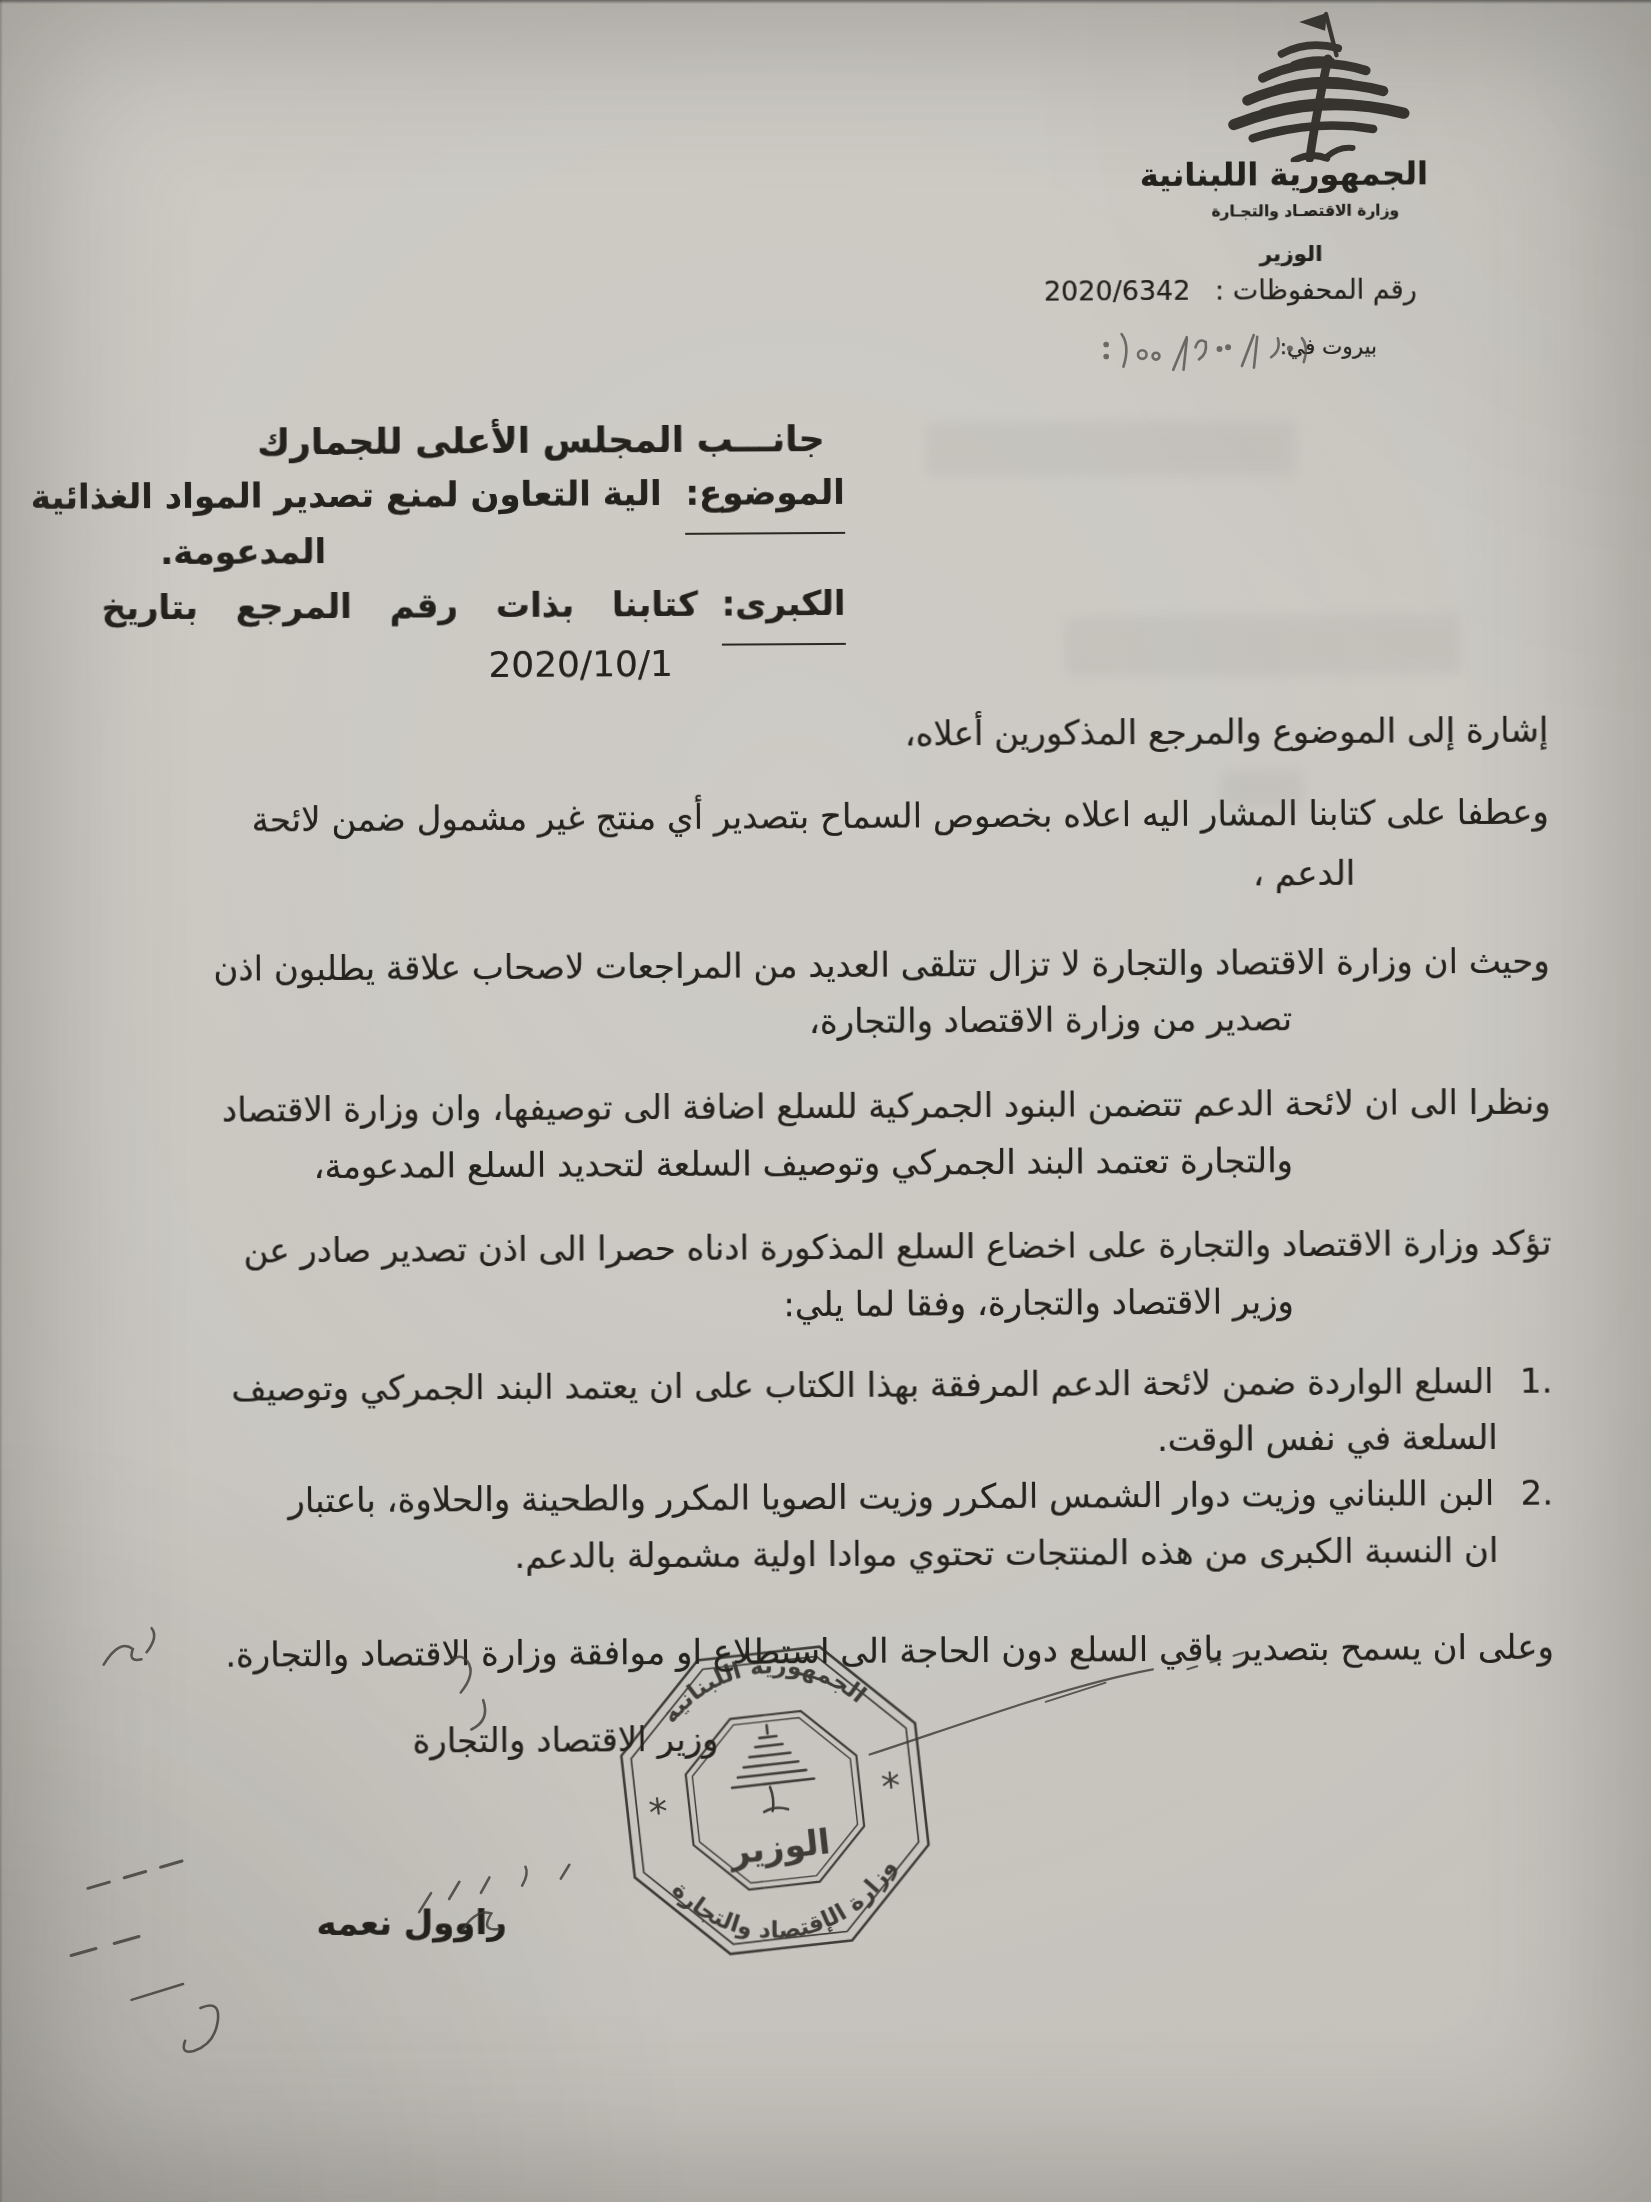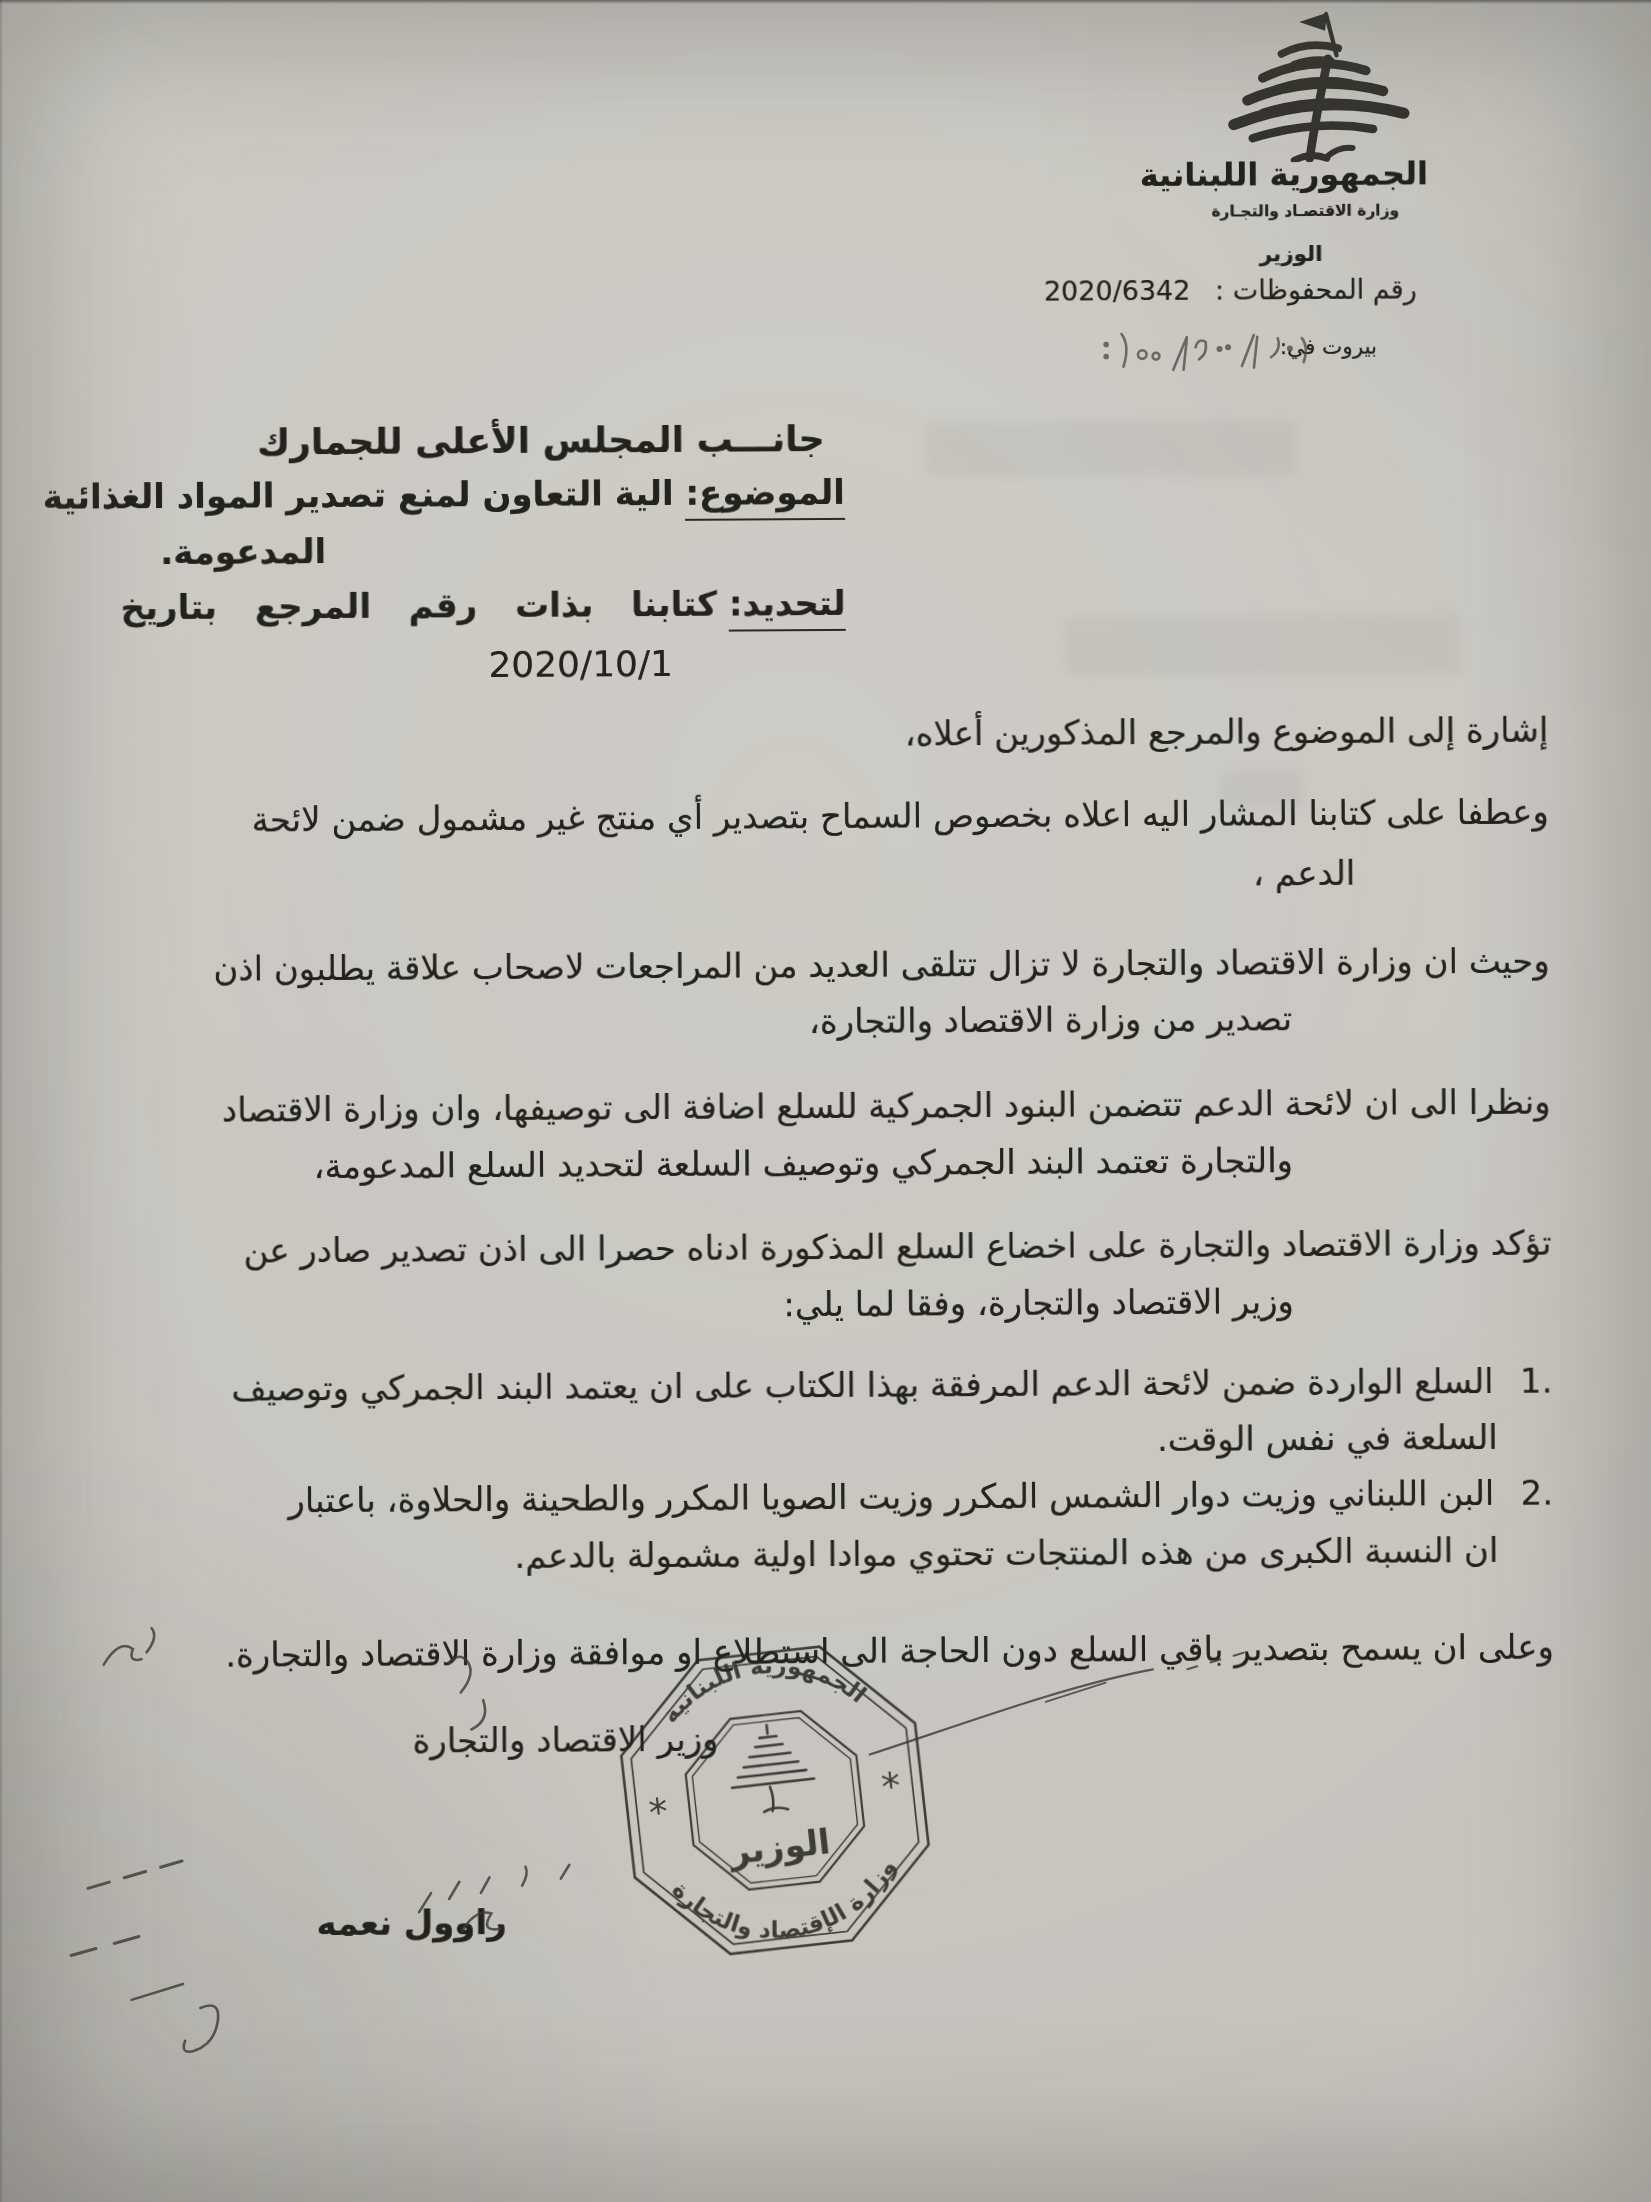--- a/index.html
+++ b/index.html
@@ -17,21 +17,21 @@
     box-shadow:inset 0 0 146px 34px rgba(68,65,58,.30);z-index:40;}
   .scan-edge-top{position:absolute;left:0;top:0;width:100%;height:4.3px;
     background:linear-gradient(to bottom, rgba(42,42,40,.55), transparent);z-index:41;}
   .scan-edge-left{position:absolute;left:0;top:0;width:3.4px;height:100%;
     background:linear-gradient(to right, rgba(42,42,40,.25), transparent);z-index:41;}
   .sheet{position:absolute;inset:0;transform:rotate(-.35deg);transform-origin:50% 45%;}
   .txt{position:absolute;direction:rtl;text-align:right;white-space:nowrap;
     color:#24221c;filter:blur(0.3px);text-shadow:0 0 0.5px rgba(30,28,24,.55);}
   .body-line{font-size:34px;line-height:1.2;}
   .bold{font-weight:bold;}
-  .u{border-bottom:2.6px solid #2a281f;padding-bottom:6px;}
+  .u{border-bottom:2.6px solid #2a281f;padding-bottom:20px;margin-left:12px;}
   .stretch{word-spacing:26px;}
   .num{direction:ltr;unicode-bidi:isolate;margin-right:16px;}
   .marker{direction:ltr;unicode-bidi:isolate;margin-left:15.5px;}
   .smudge{position:absolute;background:#8e8c87;opacity:.12;filter:blur(6px);border-radius:6.9px;}
   .stamp-wrap{position:absolute;left:598px;top:1628px;width:344px;height:344px;z-index:10;
     filter:blur(0.4px);opacity:.85;}
   .scribble{position:absolute;z-index:12;}
   svg text{font-family:"DejaVu Sans",sans-serif;}
 </style>
 </head>
@@ -93,21 +93,21 @@
   <div class="txt bold" style="right:824px;top:418px;font-size:36px;">جانـــب المجلس الأعلى للجمارك</div>
 
   <div class="txt bold" style="right:804px;top:472px;font-size:34px;">
     <span class="u">الموضوع:</span>
     <span>الية التعاون لمنع تصدير المواد الغذائية</span>
   </div>
 
   <div class="txt bold" style="right:1323px;top:528px;font-size:34px;">المدعومة.</div>
 
   <div class="txt bold" style="right:804px;top:583px;font-size:34px;">
-    <span class="u">لتحديد:</span>
+    <span class="u">الكبرى:</span>
     <span class="stretch">كتابنا بذات رقم المرجع بتاريخ</span>
   </div>
 
   <div class="txt" style="right:977px;top:642px;font-size:36px;">
     <span class="num" style="margin:0;">2020/10/1</span>
   </div>
 
   <div style="position:absolute;left:129px;right:102px;top:0;height:100%;">
     <div class="txt body-line" style="right:0;top:714px;">إشارة إلى الموضوع والمرجع المذكورين أعلاه،</div>
     <div class="txt body-line" style="right:0;top:796px;">وعطفا على كتابنا المشار اليه اعلاه بخصوص السماح بتصدير أي منتج غير مشمول ضمن لائحة</div>

